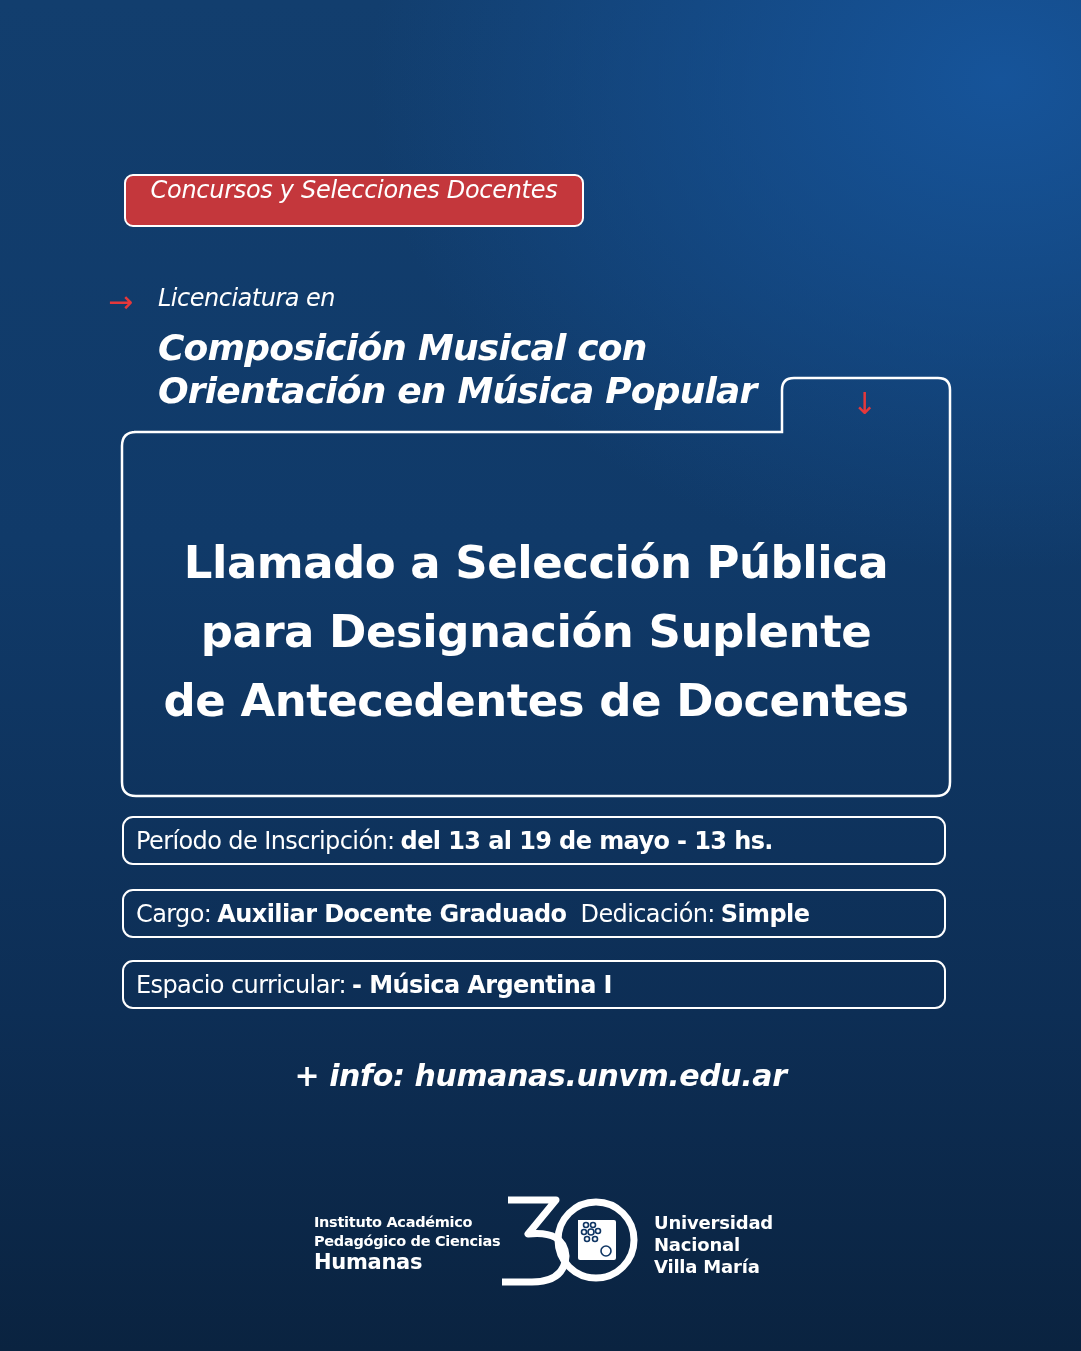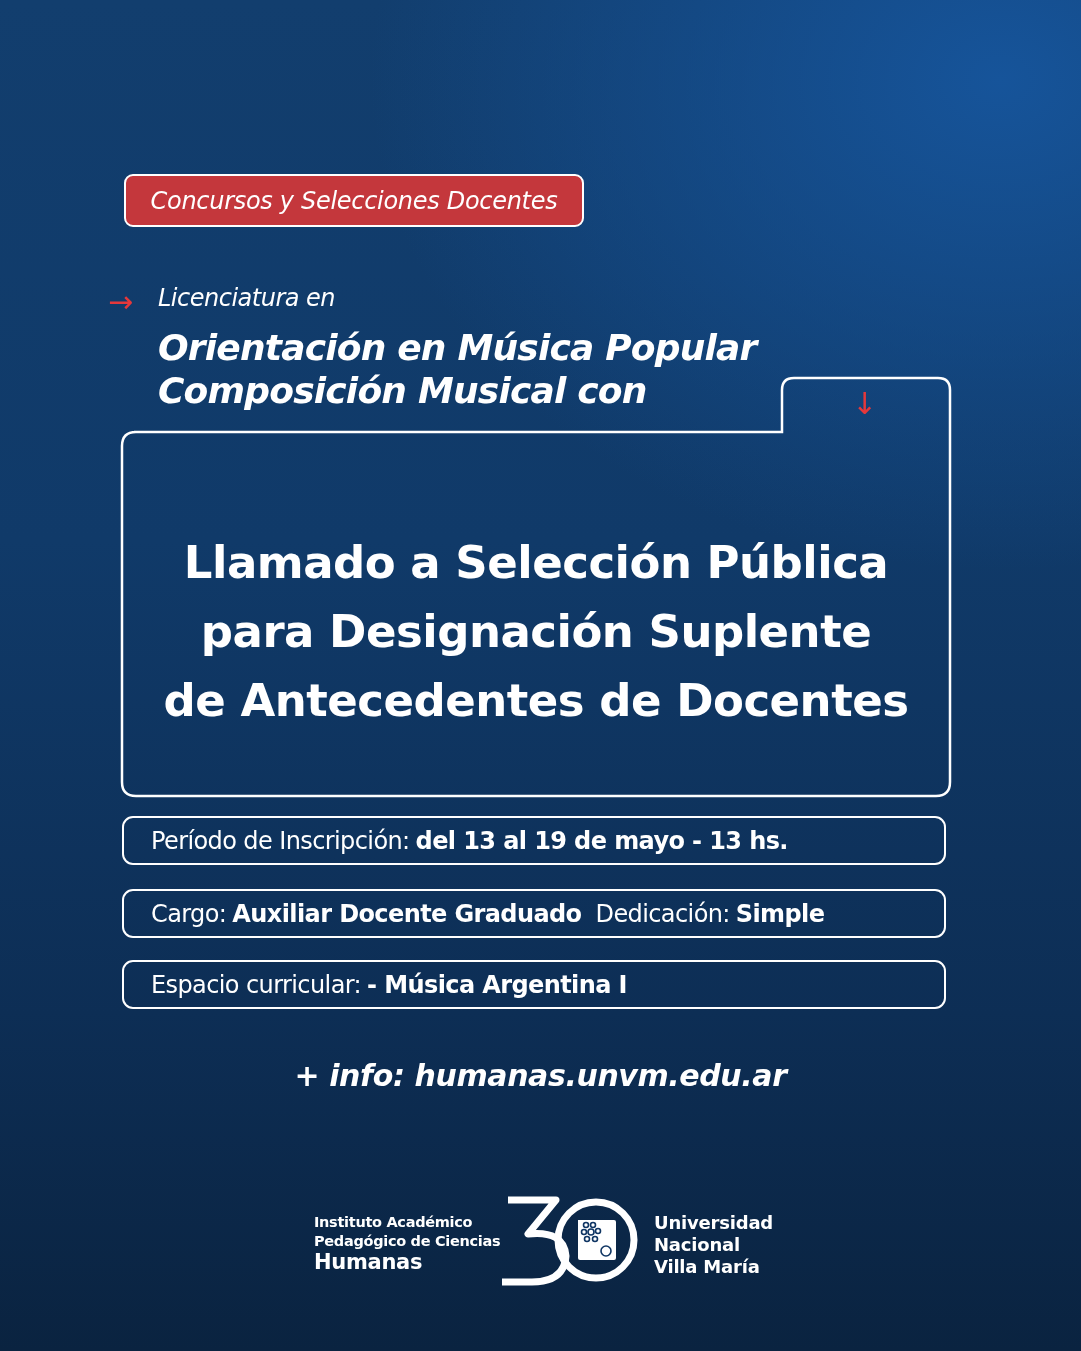--- a/index.html
+++ b/index.html
@@ -4,51 +4,51 @@
 <style>
   html,body{margin:0;padding:0;}
   body{width:1081px;height:1351px;overflow:hidden;position:relative;
     font-family:"DejaVu Sans","Liberation Sans",sans-serif;color:#fff;
     background:
       radial-gradient(ellipse 900px 700px at 1000px 80px, #16549a 0%, rgba(22,84,154,0) 70%),
       linear-gradient(180deg,#123e6e 0%,#103a69 40%,#0d2e55 75%,#0a2340 100%);
   }
   .abs{position:absolute;}
   .tag{left:124px;top:174px;width:456px;height:49px;background:#c4373c;border:2.5px solid #fff;border-radius:9px;
-    display:flex;align-items:center;justify-content:center;font-style:italic;font-size:24px;letter-spacing:-0.3px;}
+    display:flex;align-items:flex-start;justify-content:center;font-style:italic;font-size:24px;letter-spacing:-0.3px;}
   .subtitle{left:108px;top:284px;}
   .arrow-r{color:#e5383b;font-size:30px;position:absolute;left:0;top:0;}
   .lic{position:absolute;left:50px;top:0;font-size:24px;font-style:italic;font-weight:300;white-space:nowrap;letter-spacing:-0.5px;}
   .prog{position:absolute;left:50px;top:42px;font-size:36px;font-style:italic;font-weight:bold;line-height:43px;white-space:nowrap;letter-spacing:-0.8px;}
   .frame{left:120px;top:376px;width:832px;height:422px;}
   .frame svg{position:absolute;left:0;top:0;}
   .arrow-d{left:852px;top:386px;color:#e5383b;font-size:30px;}
   .headline{left:140px;top:528px;width:792px;text-align:center;font-size:45px;font-weight:bold;line-height:69px;letter-spacing:-0.5px;}
-  .box{left:122px;width:824px;height:49px;border:2.5px solid #fff;border-radius:11px;display:flex;align-items:center;padding-left:27px;box-sizing:border-box;font-size:24px;letter-spacing:-0.6px;white-space:nowrap;}
+  .box{left:122px;width:824px;height:49px;border:2.5px solid #fff;border-radius:11px;display:flex;align-items:center;padding-left:12px;box-sizing:border-box;font-size:24px;letter-spacing:-0.6px;white-space:nowrap;}
   .box b{font-weight:bold;margin-left:6px;}
   .box .gap{margin-left:14px;}
   .info{left:0;width:1081px;top:1058px;text-align:center;font-size:30px;font-weight:bold;font-style:italic;letter-spacing:-0.4px;}
   .inst{left:314px;top:1213px;font-size:14.5px;font-weight:bold;line-height:19px;letter-spacing:-0.3px;}
   .inst .big{font-size:21px;line-height:22px;}
   .unvm{left:654px;top:1212px;font-size:18px;font-weight:bold;line-height:22px;letter-spacing:-0.2px;}
   .logo30{left:498px;top:1194px;}
 </style>
 </head>
 <body>
 
 <div class="abs tag">
   <span>Concursos y Selecciones Docentes</span>
 </div>
 
 <div class="abs subtitle">
   <span class="arrow-r">→</span>
   <div class="lic">Licenciatura en</div>
   <div class="prog">
+    <div>Composición Musical con</div>
     <div>Orientación en Música Popular</div>
-    <div>Composición Musical con</div>
   </div>
 </div>
 
 <div class="abs frame">
   <svg width="832" height="422" viewBox="0 0 832 422">
     <path d="M14 56 L662 56 L662 14 Q662 2 674 2 L818 2 Q830 2 830 14 L830 406 Q830 420 816 420 L16 420 Q2 420 2 406 L2 70 Q2 56 16 56 Z" fill="none" stroke="#fff" stroke-width="2.5"></path>
   </svg>
 </div>
 <div class="abs arrow-d">↓</div>
 

